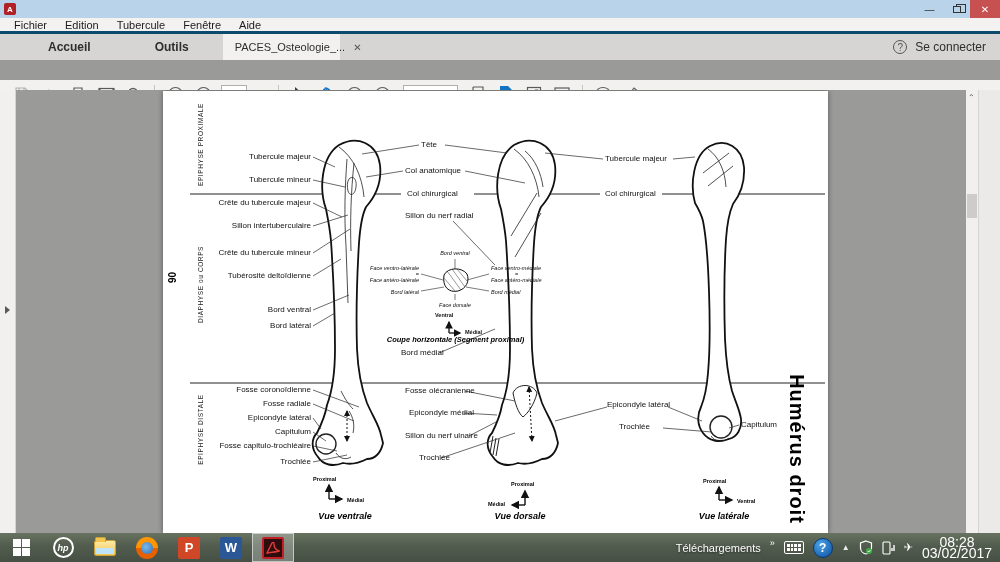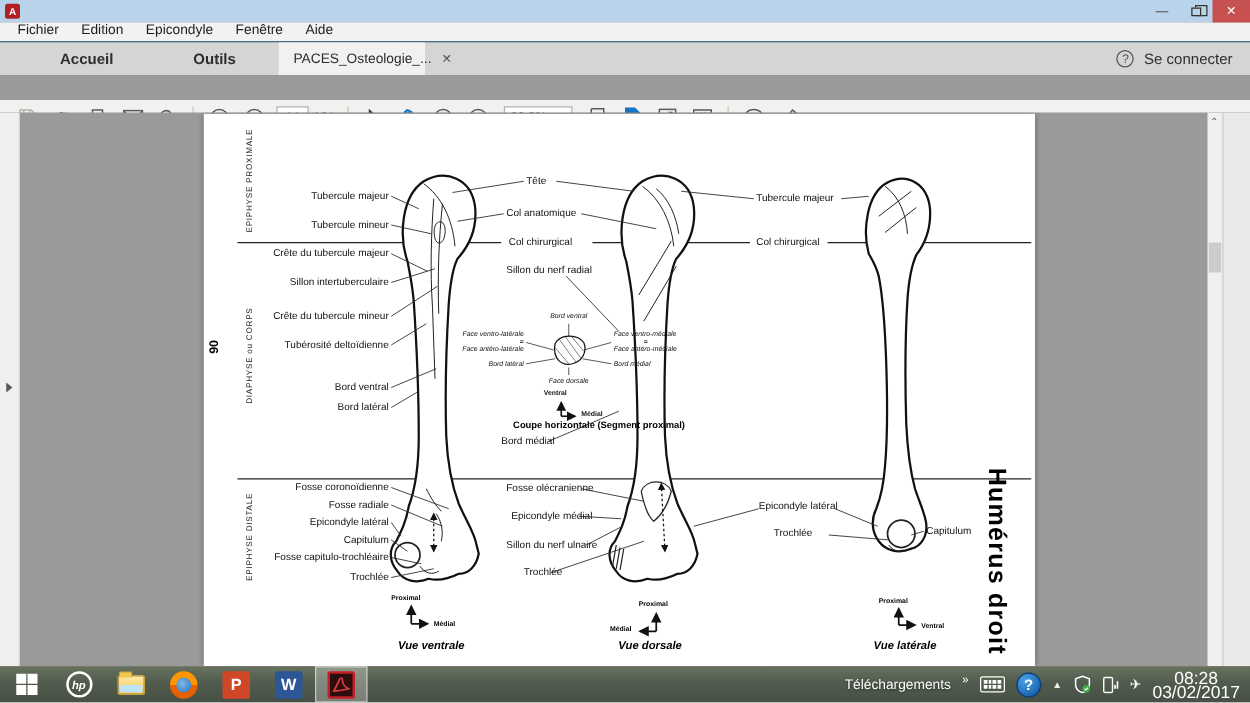--- a/index.html
+++ b/index.html
@@ -10,21 +10,21 @@
   .titlebar { position:absolute; top:0; left:0; width:100%; height:18px; background:#b8d3ea; display:flex; align-items:center; }
   .app-icon { width:12px; height:12px; margin-left:4px; background:#b02025; border-radius:2px; color:#fff; font-size:8px; font-weight:bold; display:flex; align-items:center; justify-content:center; }
   .title-text { position:absolute; left:0; right:0; text-align:center; font-size:11px; color:#1c1c1c; }
   .win-controls { margin-left:auto; display:flex; height:18px; z-index:2; }
   .win-btn { width:27px; height:18px; display:flex; align-items:center; justify-content:center; font-size:10px; color:#333; cursor:default; }
   .win-btn.close { background:#c75050; color:#fff; width:30px; }
   .restore-glyph { width:8px; height:7px; border:1px solid #333; position:relative; background:#b8d3ea; }
   .restore-glyph::before { content:""; position:absolute; top:-3px; left:2px; width:8px; height:7px; border:1px solid #333; z-index:-1; }
 
   
-  .menubar { position:absolute; top:18px; left:0; width:100%; height:16px; background:#f3f2f1; display:flex; align-items:flex-start; padding-left:5px; border-bottom:1px solid #0c4a6e; }
+  .menubar { position:absolute; top:18px; left:0; width:100%; height:16px; background:#f3f2f1; display:flex; align-items:flex-end; padding-left:5px; border-bottom:3px solid #0c4a6e; }
   .menu-item { font-size:11px; color:#1c1c1c; padding:0 9px; }
 
   
   .tabbar { position:absolute; top:34px; left:0; width:100%; height:26px; background:#d7d5d3; display:flex; align-items:stretch; }
   .tab-static { display:flex; align-items:center; padding:0 16px; font-size:12px; font-weight:bold; color:#2e2e2e;margin-left:32px; }
   .tab-doc { display:flex; align-items:center; gap:8px; background:#f2f1ef; padding:0 12px; margin-left:18px; font-size:11px; color:#2e2e2e; width:117px; }
   .tab-close { font-size:10px; color:#555; margin-left:auto; }
   .signin { margin-left:auto; display:flex; align-items:center; gap:8px; padding-right:14px; font-size:12px; color:#2e2e2e; }
   .help-circ { width:14px; height:14px; border:1px solid #555; border-radius:50%; font-size:10px; color:#555; display:flex; align-items:center; justify-content:center; }
 
@@ -49,21 +49,21 @@
   
   .page { position:absolute; left:163px; top:1px; width:665px; height:442px; background:#fff; box-shadow:0 0 5px rgba(0,0,0,.45); }
   .page svg.fig { position:absolute; left:0; top:0; }
   .lbl { position:absolute; font-size:8px; color:#111; white-space:nowrap; }
   .lbl.r { text-align:right; width:125px; }
   .vlabel { position:absolute; width:110px; text-align:center; font-size:6.5px; letter-spacing:.6px; color:#222; transform:rotate(-90deg); white-space:nowrap; }
   .pageno-side { position:absolute; left:-2px; top:181px; width:22px; text-align:center; font-weight:bold; font-size:10px; transform:rotate(-90deg); }
   .xs { position:absolute; font-size:5.5px; font-style:italic; color:#111; white-space:nowrap; }
   .xs.r { text-align:right; width:86px; }
   .xs.b { font-style:normal; font-weight:bold; }
-  .coupe { position:absolute; left:200px; top:244px; width:185px; text-align:right; font-size:7.5px; font-weight:bold; }
+  .coupe { position:absolute; left:200px; top:244px; width:185px; text-align:center; font-size:7.5px; font-weight:bold; font-style:italic; }
   .caption { position:absolute; width:100px; text-align:center; font-size:9px; font-weight:bold; font-style:italic; }
   .compass-lbl { position:absolute; font-size:5.5px; font-weight:bold; white-space:nowrap; }
   .fig-title { position:absolute; left:548px; top:346px; width:170px; height:24px; text-align:center; font-size:20px; font-weight:bold; transform:rotate(90deg); letter-spacing:1px; }
 
   
   .taskbar { position:absolute; bottom:0; left:0; width:100%; height:29px; background:linear-gradient(180deg,#68725f 0%,#525c4e 45%,#454f43 100%); display:flex; align-items:center; }
   .tb-btn { width:42px; height:29px; display:flex; align-items:center; justify-content:center; }
   .tb-btn.active { background:rgba(255,255,255,.28); outline:1px solid rgba(255,255,255,.55); outline-offset:-1px; }
   .winlogo { display:grid; grid-template-columns:8px 8px; grid-template-rows:8px 8px; gap:1px; }
   .winlogo span { background:#fff; }
@@ -98,21 +98,21 @@
       <div class="win-btn">
           <span class="restore-glyph"></span>
         </div>
       <div class="win-btn close">✕</div>
     </div>
   </div>
 
   <div class="menubar">
     <span class="menu-item">Fichier</span>
     <span class="menu-item">Edition</span>
-    <span class="menu-item">Epicondyle</span>
+    <span class="menu-item">Tubercule</span>
     <span class="menu-item">Fenêtre</span>
     <span class="menu-item">Aide</span>
   </div>
 
   <div class="tabbar">
     <div class="tab-static">Accueil</div>
     <div class="tab-static">Outils</div>
     <div class="tab-doc">
       <span>PACES_Osteologie_...</span>
       <span class="tab-close">✕</span>

